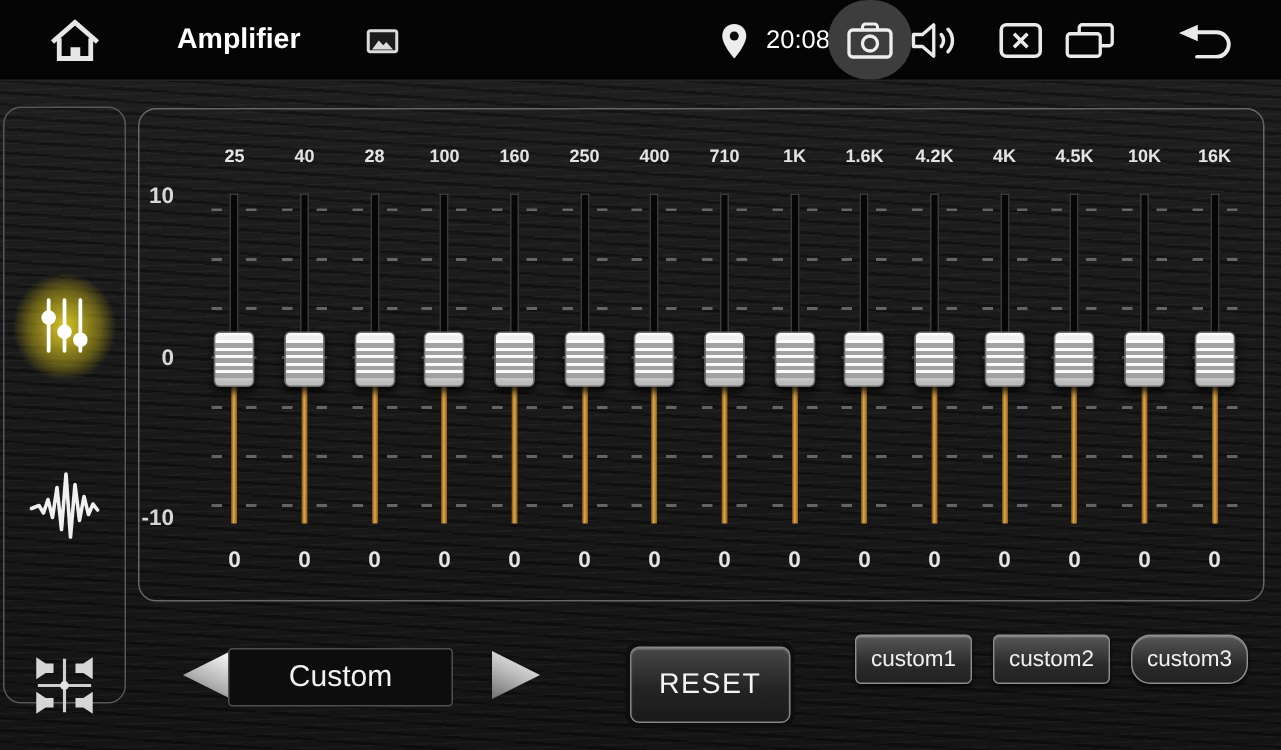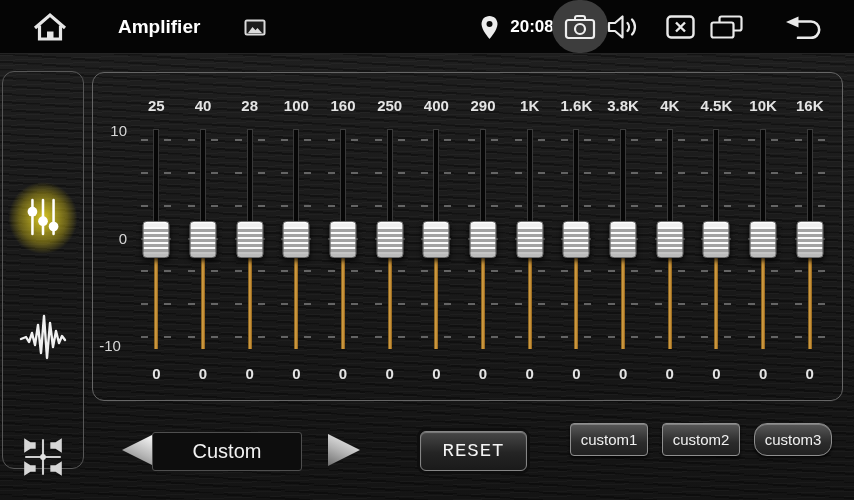--- a/index.html
+++ b/index.html
@@ -14,47 +14,47 @@
     -webkit-font-smoothing:antialiased;
   }
   
   .topbar{position:absolute;left:0;top:0;width:854px;height:53px;background:#050505;border-bottom:1px solid #242424;}
   .tb{position:absolute;display:flex;align-items:center;justify-content:center;background:none;border:none;padding:0;cursor:pointer;}
   .tb svg{display:block;}
   .tb-home{left:30px;top:11px;width:40px;height:31px;}
   .tb-title{position:absolute;left:118px;top:0;height:53px;line-height:53px;font-size:19px;font-weight:bold;color:#fff;}
   .tb-gallery{left:243px;top:19px;width:24px;height:17px;}
   .tb-location{left:481px;top:16px;width:17px;height:24px;}
-  .tb-time{position:absolute;left:506px;top:0;width:52px;height:53px;line-height:53px;text-align:center;font-size:17px;font-weight:bold;color:#fff;}
+  .tb-time{position:absolute;left:506px;top:0;width:52px;height:53px;line-height:53px;text-align:center;font-size:17px;font-weight:normal;color:#fff;}
   .tb-camera-pill{left:552px;top:0;width:56px;height:53px;border-radius:28px;background:#3d3d3d;}
   .tb-volume{left:606px;top:15px;width:36px;height:24px;}
   .tb-close{left:665px;top:15px;width:30px;height:24px;}
   .tb-recents{left:709px;top:15px;width:34px;height:24px;}
   .tb-back{left:784px;top:16px;width:40px;height:23px;}
 
   
   .sidebar{position:absolute;left:2px;top:71px;width:80px;height:396px;border:1px solid #575757;border-radius:12px;}
   .side-item{position:absolute;left:0;width:80px;height:92px;display:flex;align-items:center;justify-content:center;background:none;border:none;cursor:pointer;padding:0;}
   .side-item.eq{top:100px;}
   .side-item.fx{top:220px;}
   .side-item.bal{top:340px;}
   .glow{position:absolute;left:-6px;top:-2px;width:92px;height:96px;border-radius:50%;
     background:radial-gradient(closest-side, rgba(226,208,38,.95), rgba(196,176,22,.45) 52%, rgba(0,0,0,0) 75%);}
   .side-item svg{position:relative;}
 
   
   .eq-panel{position:absolute;left:92px;top:72px;width:749px;height:327px;border:1px solid #666;border-radius:12px;}
   .scale{position:absolute;left:0;top:0;width:40px;height:100%;}
-  .scale span{position:absolute;right:6px;width:34px;text-align:right;font-size:15px;font-weight:normal;color:#d6d6d6;line-height:18px;}
+  .scale span{position:absolute;right:17px;width:34px;text-align:right;font-size:15px;font-weight:bold;color:#d6d6d6;line-height:18px;}
   .scale .s10{top:49px;}
   .scale .s0{top:157px;}
-  .scale .sm10{top:264px;text-align:center;}
+  .scale .sm10{top:264px;}
   .bands{position:absolute;left:40px;top:0;width:700px;height:100%;display:flex;}
   .band{position:relative;flex:1 1 0;}
-  .freq{position:absolute;top:24px;left:0;width:100%;text-align:center;font-size:15px;font-weight:bold;color:#e4e4e4;}
+  .freq{position:absolute;top:24px;left:0;width:100%;text-align:center;font-size:12px;font-weight:bold;color:#e4e4e4;}
   .val{position:absolute;top:292px;left:0;width:100%;text-align:center;font-size:15px;font-weight:bold;color:#e4e4e4;}
   .slider{position:absolute;left:50%;top:56px;width:34px;height:220px;transform:translateX(-50%);cursor:pointer;}
   .ticks{position:absolute;left:2px;right:2px;top:10px;bottom:11px;
     background-image:
       repeating-linear-gradient(180deg,#7e7e7e 0 2px, rgba(0,0,0,0) 2px 32.84px),
       repeating-linear-gradient(180deg,#7e7e7e 0 2px, rgba(0,0,0,0) 2px 32.84px);
     background-size:7px 100%,7px 100%;
     background-position:left top,right top;
     background-repeat:no-repeat,no-repeat;
     opacity:.75;}
@@ -68,24 +68,24 @@
       repeating-linear-gradient(180deg,#fbfbfb 0 2px,#a2a2a2 2px 5px),
       linear-gradient(180deg,#f0f0f0,#9a9a9a);
     box-shadow:0 3px 5px rgba(0,0,0,.75), inset 0 1px 0 rgba(255,255,255,.9);}
 
   
   .nav-arrow{position:absolute;width:32px;height:32px;border:none;padding:0;cursor:pointer;background:linear-gradient(205deg,#ffffff,#b5b5b5 55%,#6e6e6e);}
   .arrow-left{left:122px;top:434px;clip-path:polygon(100% 0,100% 100%,0 50%);}
   .arrow-right{left:328px;top:434px;clip-path:polygon(0 0,0 100%,100% 50%);}
   .preset-box{position:absolute;left:152px;top:432px;width:148px;height:37px;background:#0d0d0d;border:1px solid #4f4f4f;border-radius:3px;
     display:flex;align-items:center;justify-content:center;font-size:20px;color:#f2f2f2;cursor:pointer;}
-  .reset-btn{position:absolute;left:420px;top:431px;width:107px;height:40px;border-radius:6px;border:1px solid #858585;box-sizing:border-box;
+  .reset-btn{position:absolute;left:420px;top:431px;width:107px;height:51px;border-radius:6px;border:1px solid #858585;box-sizing:border-box;
     background:linear-gradient(180deg,#474747,#242424 55%,#1a1a1a);
     box-shadow:0 0 0 3px #0e0e0e, inset 0 1px 1px rgba(255,255,255,.3);
-    color:#f4f4f4;font-size:19px;letter-spacing:1px;font-family:Liberation Mono, monospace;cursor:pointer;}
+    color:#f4f4f4;font-size:19px;letter-spacing:1px;font-family:Liberation Sans, sans-serif;cursor:pointer;}
   .custom-btn{position:absolute;top:423px;width:78px;height:33px;border-radius:4px;border:1px solid #8f8f8f;box-sizing:border-box;
     background:linear-gradient(180deg,#585858,#2b2b2b 60%,#212121);
     box-shadow:0 2px 3px rgba(0,0,0,.8), inset 0 1px 0 rgba(255,255,255,.25);
     color:#f0f0f0;font-size:15px;font-family:"Liberation Sans",sans-serif;cursor:pointer;}
   .c1{left:570px;} .c2{left:662px;} .c3{left:754px;border-radius:13px;}
 </style>
 </head>
 <body>
 
 <div class="topbar">
@@ -288,21 +288,21 @@
       <div class="ticks"></div>
       <div class="track">
         <div class="track-top"></div>
         <div class="track-bot"></div>
       </div>
       <div class="knob" style="top: 91.5px;"></div>
     </div>
     <div class="val">0</div>
   </div>
       <div class="band">
-    <div class="freq">290</div>
+    <div class="freq">710</div>
     <div class="slider">
       <div class="ticks"></div>
       <div class="track">
         <div class="track-top"></div>
         <div class="track-bot"></div>
       </div>
       <div class="knob" style="top: 91.5px;"></div>
     </div>
     <div class="val">0</div>
   </div>
@@ -324,21 +324,21 @@
       <div class="ticks"></div>
       <div class="track">
         <div class="track-top"></div>
         <div class="track-bot"></div>
       </div>
       <div class="knob" style="top: 91.5px;"></div>
     </div>
     <div class="val">0</div>
   </div>
       <div class="band">
-    <div class="freq">3.8K</div>
+    <div class="freq">4.2K</div>
     <div class="slider">
       <div class="ticks"></div>
       <div class="track">
         <div class="track-top"></div>
         <div class="track-bot"></div>
       </div>
       <div class="knob" style="top: 91.5px;"></div>
     </div>
     <div class="val">0</div>
   </div>

